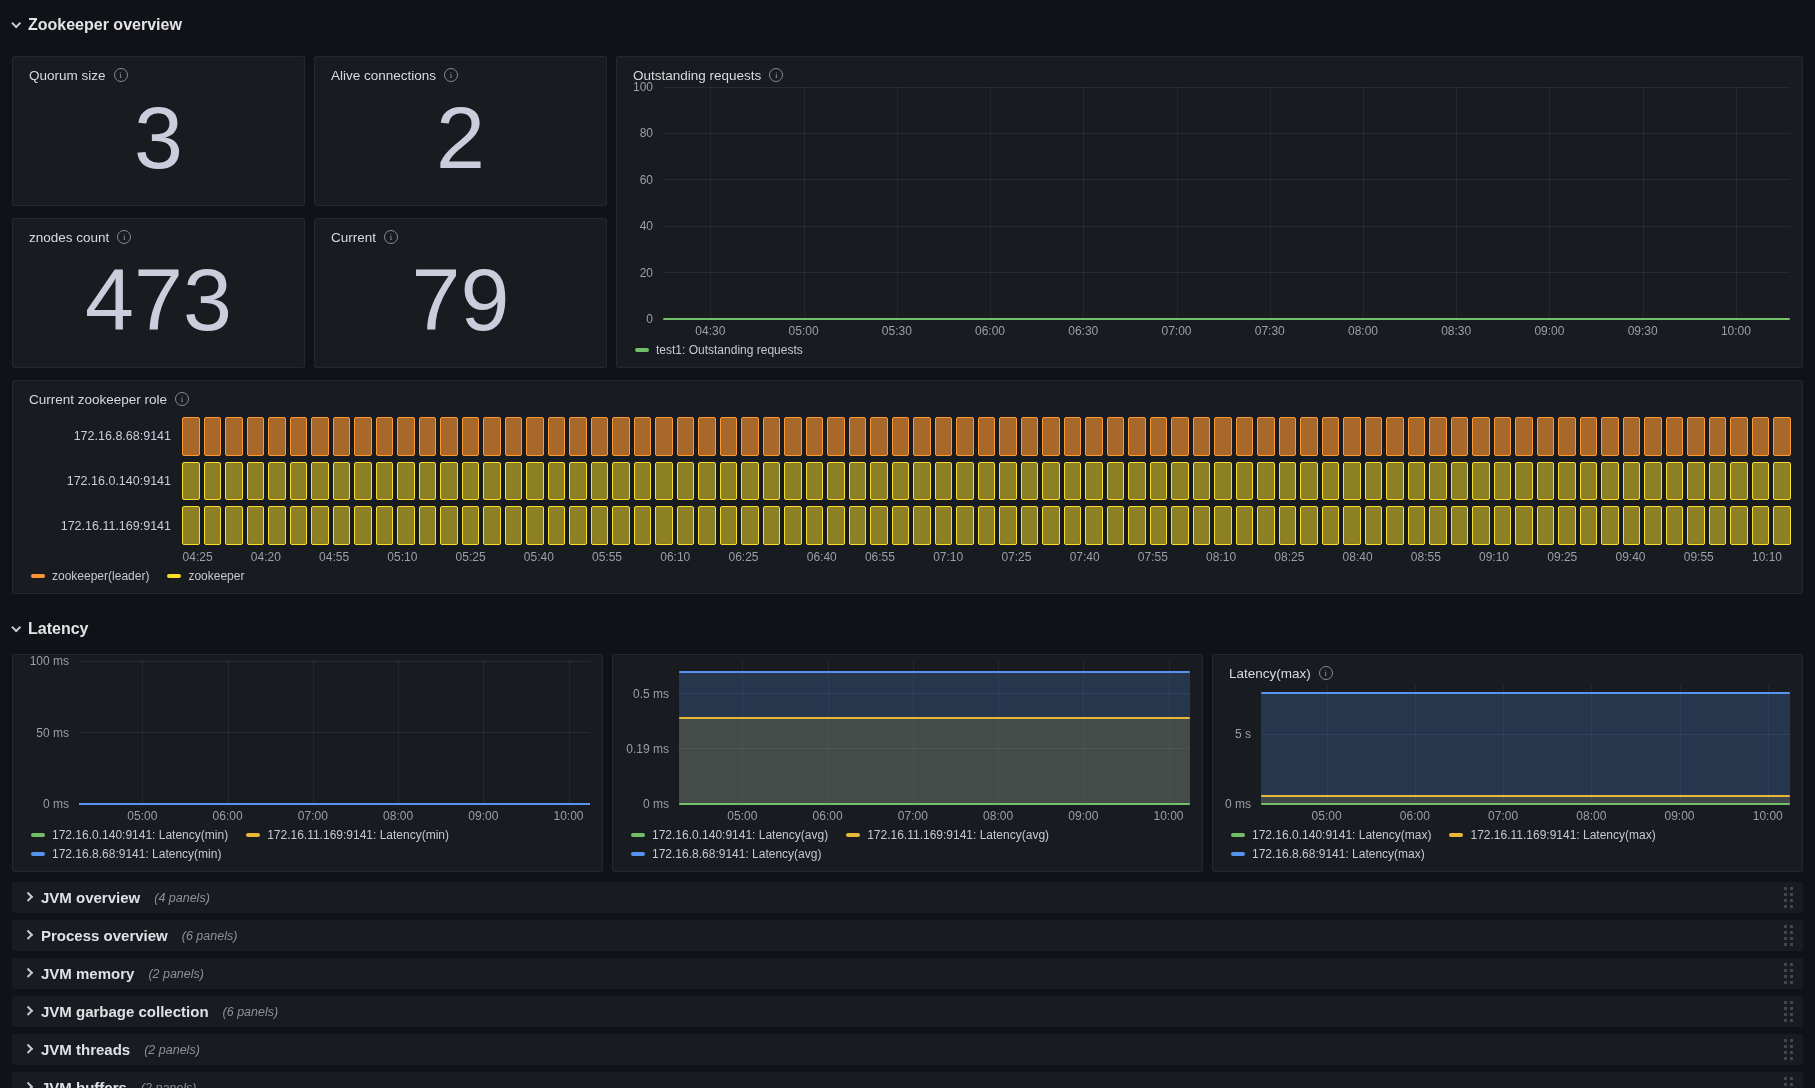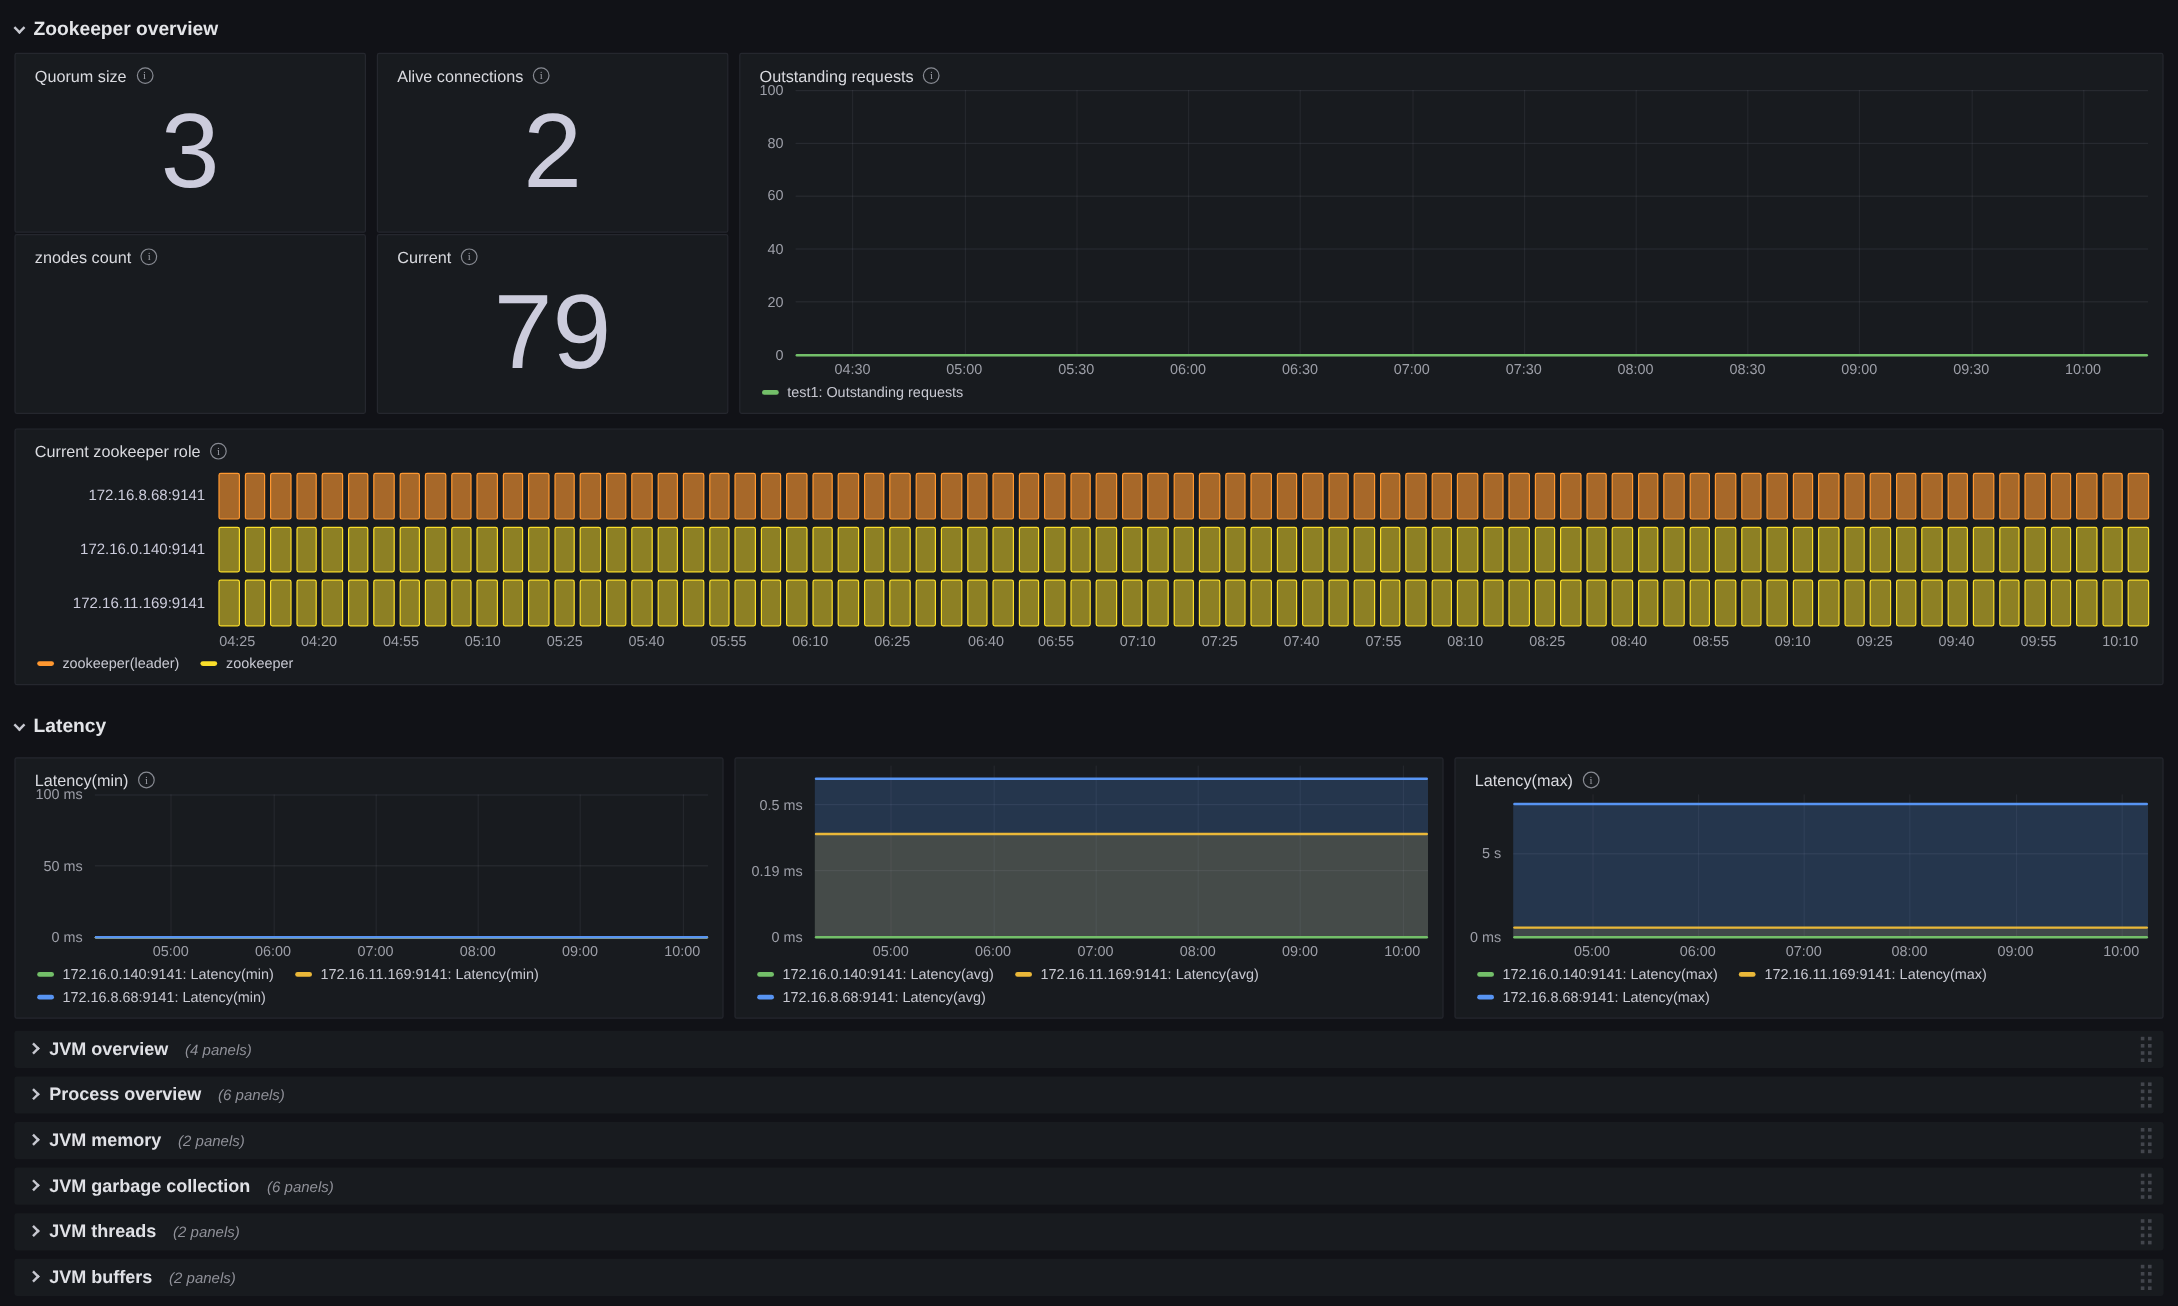--- a/index.html
+++ b/index.html
@@ -20,21 +20,21 @@
     display:flex; flex-direction:column; padding:6px 8px 6px 8px; position:relative; }
   .panel-header { display:flex; align-items:center; gap:8px; padding:2px 0 2px 8px; height:24px; flex:none; }
   .panel-title { font-size:13.5px; font-weight:500; color:#d9dadf; white-space:nowrap; }
   .info-icon { width:14px; height:14px; border:1px solid #878a92; border-radius:50%;
     display:inline-flex; align-items:center; justify-content:center;
     font-size:9px; color:#9b9da5; flex:none; }
   .info-icon::before { content:"i"; font-family:"Liberation Serif","DejaVu Serif",serif; }
 
   
   .top-grid { display:grid; grid-template-columns:293px 293px 1fr;
-    grid-template-rows:150px 150px; gap:1px 9px; margin-top:4px;text-align:center; }
+    grid-template-rows:150px 150px; gap:12px 9px; margin-top:16px;text-align:center; }
   .panel.big-chart { grid-column:3; grid-row:1/3; }
 
   
   .stat-value { flex:1; display:flex; align-items:center; justify-content:center;
     font-size:88px; font-weight:500; color:#ccccdc; line-height:1; margin-top:-10px; }
 
   
   .chart-mount { flex:1; display:flex; flex-direction:column; min-height:0; }
   .chart-body { flex:1; display:flex; min-height:0; }
   .ygutter { position:relative; flex:none; }
@@ -167,20 +167,21 @@
             </div>
           </div>
         </div>
     </div>
 
     <div class="panel">
       <div class="panel-header">
         <span class="panel-title">znodes count</span>
         <span class="info-icon"></span>
       </div>
+      <div class="stat-value">473</div>
     </div>
 
     <div class="panel">
       <div class="panel-header">
         <span class="panel-title">Current</span>
         <span class="info-icon"></span>
       </div>
       <div class="stat-value">79</div>
     </div>
   </div>
@@ -474,24 +475,20 @@
       </div>
   </div>
 
   <div class="section-header section-latency">
     <span class="chev down"></span>
     <span class="title">Latency</span>
   </div>
 
   <div class="lat-grid">
     <div class="panel">
-      <div class="panel-header">
-        <span class="panel-title">Latency(min)</span>
-        <span class="info-icon"></span>
-      </div>
       <div class="chart-mount">
           <div class="chart-body">
             <div class="ygutter" style="width: 58px;">
               <div class="ytick" style="top: 0%;">100 ms</div>
               <div class="ytick" style="top: 50%;">50 ms</div>
               <div class="ytick" style="top: 100%;">0 ms</div>
             </div>
             <div class="plot">
               <div class="hgrid" style="top: calc(0% - 0.5px);"></div>
               <div class="hgrid" style="top: calc(50% - 0.5px);"></div>

